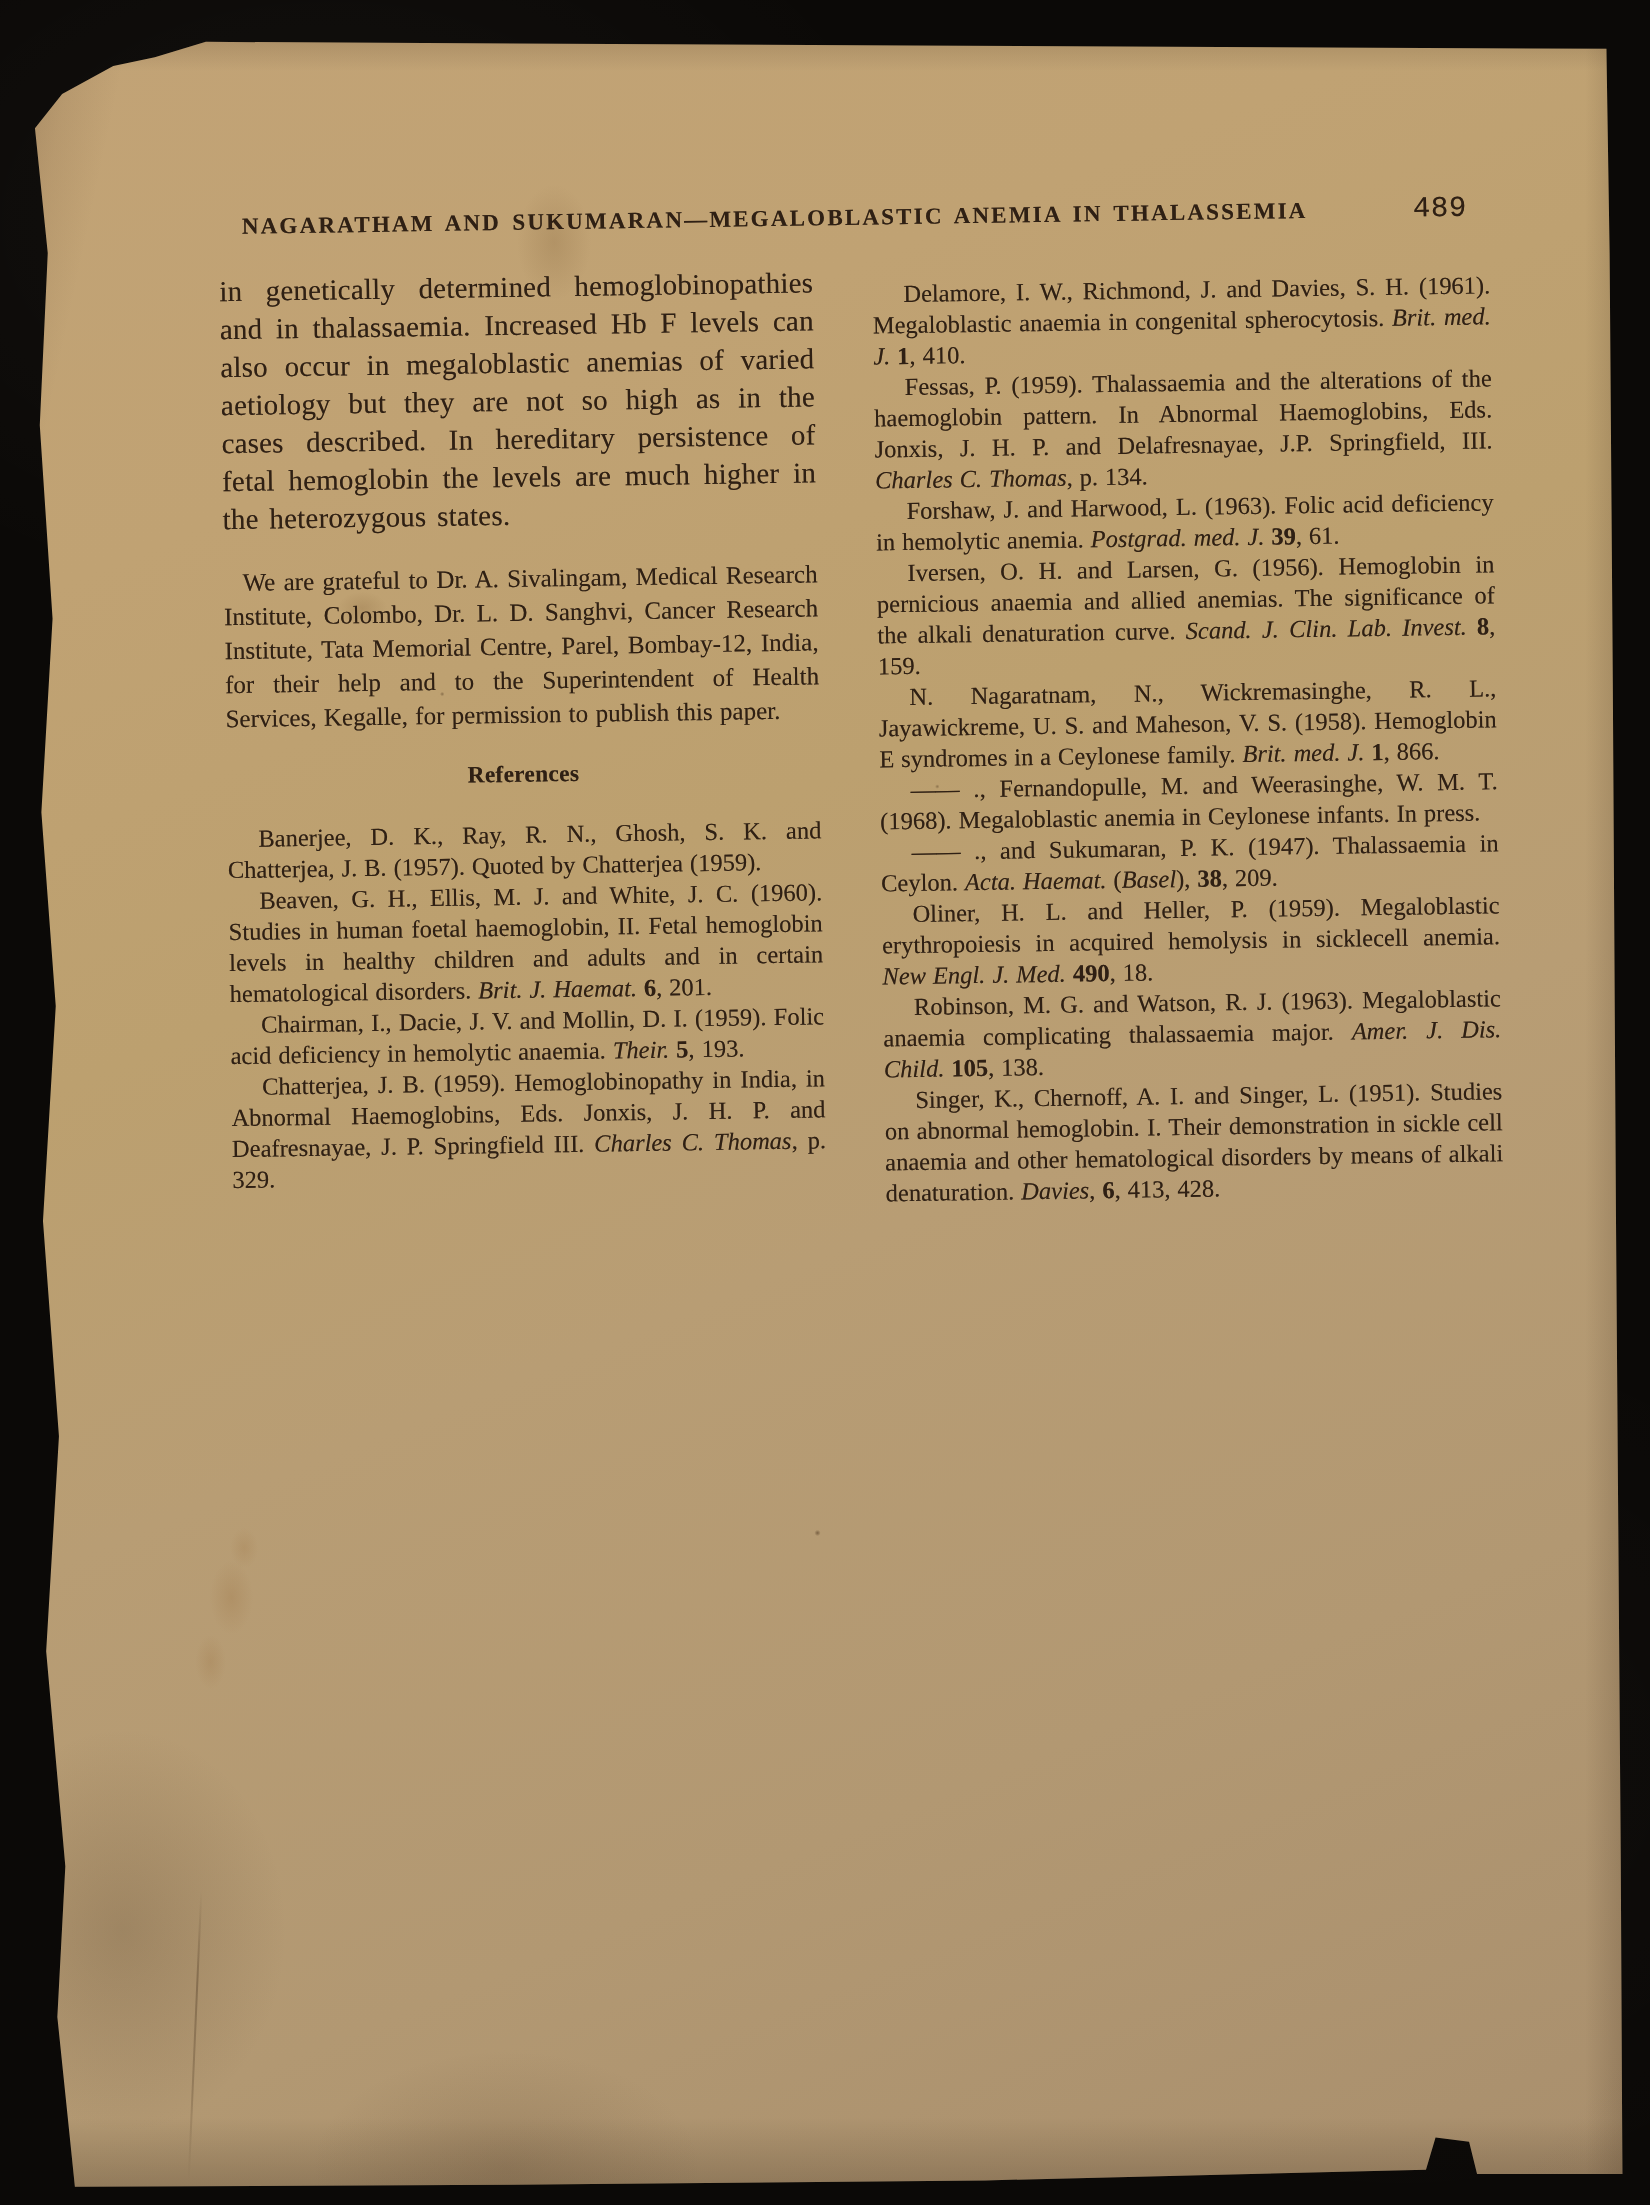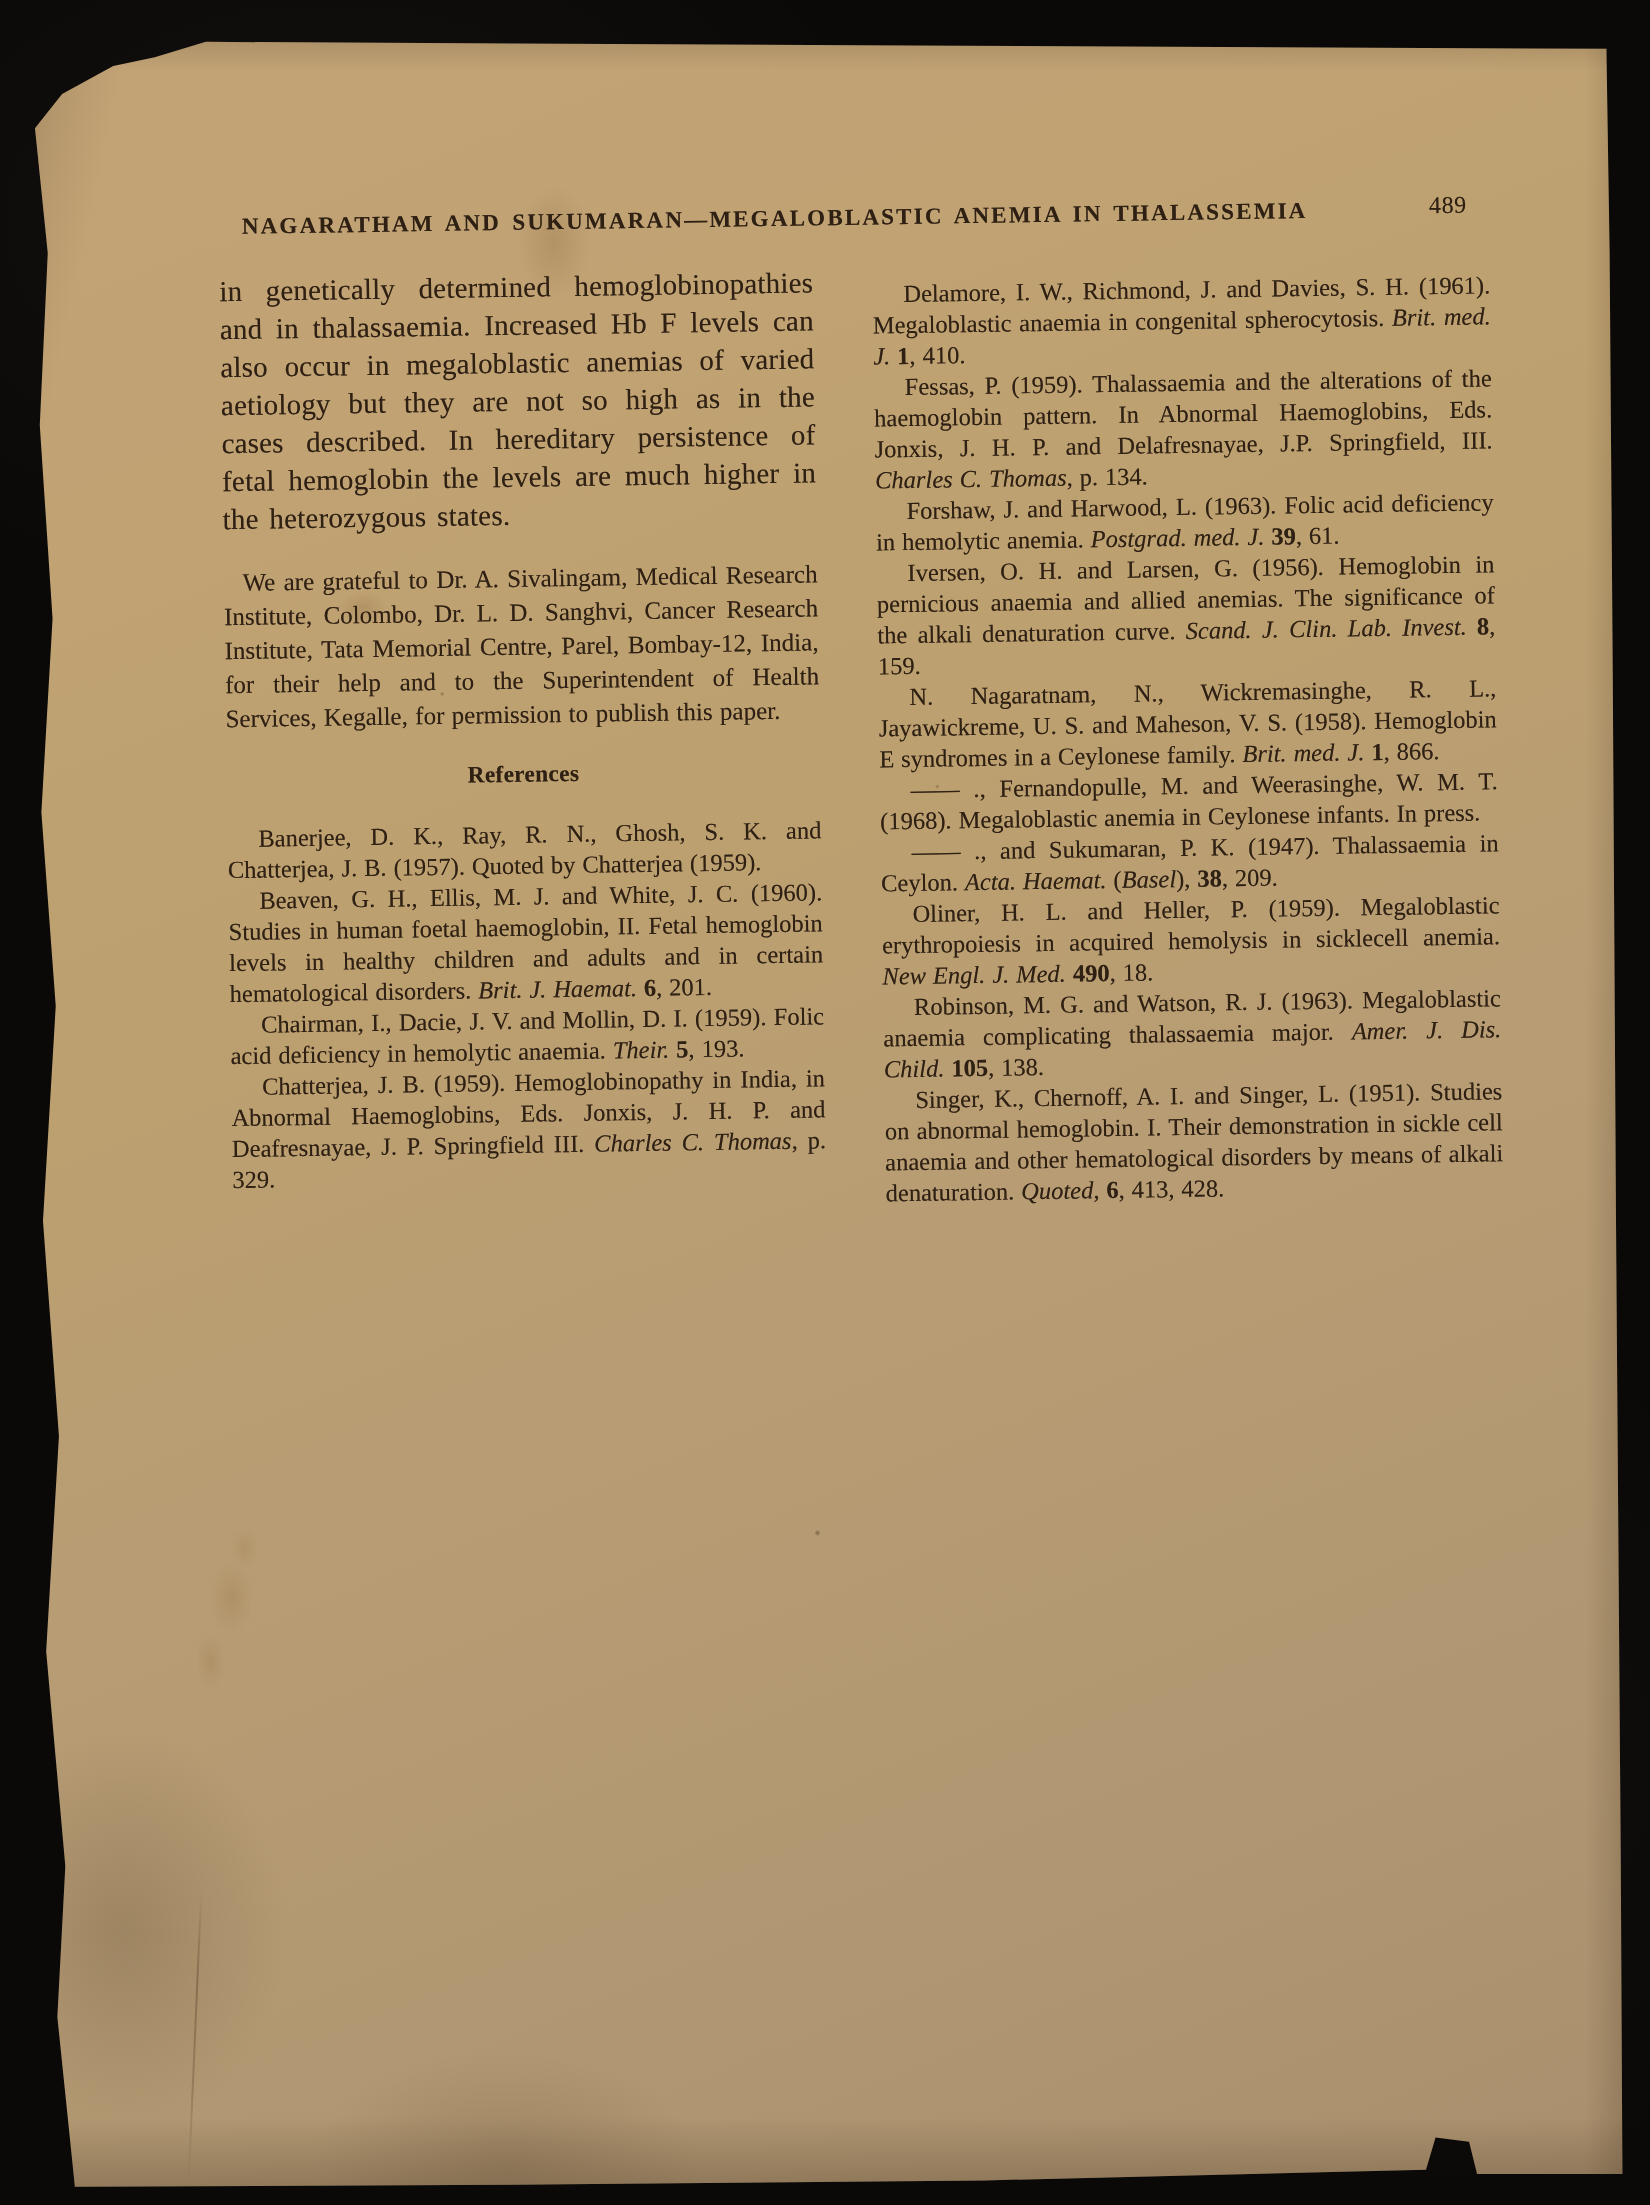--- a/index.html
+++ b/index.html
@@ -51,21 +51,21 @@
   .content{
     position:absolute;inset:0;color:#2f2014;
     transform:rotate(-0.85deg);transform-origin:211px 1113px;
     text-shadow:0 0 0.6px rgba(47,32,20,.5);
   }
   .header{position:absolute;left:205px;top:176px;width:1252px;height:39px;}
   .running-title{
     position:absolute;left:0;right:139px;text-align:center;
     font-weight:bold;font-size:23px;letter-spacing:2.2px;word-spacing:3.3px;white-space:nowrap;
   }
-  .page-number{position:absolute;right:3.3px;top:-4.5px;font-size:24px;letter-spacing:0.6px;}
+  .page-number{position:absolute;right:3.3px;top:-4.5px;font-size:29px;letter-spacing:0.6px;font-family:Liberation Mono, monospace;}
   .col{position:absolute;text-align:justify;}
   .col-left{left:205px;top:234px;width:594px;}
   .col-right{left:858px;top:250px;width:618px;}
   .bodytext{
     margin:0 0 28px 0;font-size:29px;line-height:38px;letter-spacing:0.2px;word-spacing:3.3px;
   }
   .ack{margin:0;font-size:25px;line-height:34px;text-indent:19px;word-spacing:1.1px;}
   .refhead{margin:29px 0 31px 0;text-align:center;font-size:23.4px;font-weight:bold;letter-spacing:0.3px;}
   .ref{margin:0;font-size:24.5px;line-height:31px;text-indent:31px;word-spacing:0.8px;}
   .it{font-style:italic;}
@@ -100,19 +100,19 @@
       <div>
           <p class="ref"><span>Delamore, I. W., Richmond, J. and Davies, S. H. (1961).  Megaloblastic anaemia in congenital spherocytosis.  </span><span class="it">Brit. med. J.</span><span>  </span><span class="bd">1</span><span>, 410.</span></p>
           <p class="ref"><span>Fessas, P. (1959).  Thalassaemia and the alterations of the haemoglobin pattern.  In Abnormal Haemoglobins, Eds. Jonxis, J. H. P. and Delafresnayae, J.P. Springfield, III.  </span><span class="it">Charles C. Thomas</span><span>, p. 134.</span></p>
           <p class="ref"><span>Forshaw, J. and Harwood, L. (1963).  Folic acid deficiency in  hemolytic  anemia.  </span><span class="it">Postgrad. med. J.</span><span>  </span><span class="bd">39</span><span>, 61.</span></p>
           <p class="ref"><span>Iversen, O. H. and Larsen, G.  (1956).  Hemoglobin in pernicious anaemia and allied  anemias.  The significance of the alkali denaturation curve.  </span><span class="it">Scand. J. Clin. Lab. Invest.</span><span>  </span><span class="bd">8</span><span>,  159.</span></p>
           <p class="ref"><span>N. Nagaratnam, N., Wickremasinghe, R. L., Jayawickreme, U. S. and Maheson, V. S. (1958).  Hemoglobin E  syndromes in a  Ceylonese  family.  </span><span class="it">Brit. med. J.</span><span>  </span><span class="bd">1</span><span>, 866.</span></p>
           <p class="ref"><span>—— ., Fernandopulle, M. and Weerasinghe, W. M. T. (1968).  Megaloblastic  anemia  in Ceylonese infants.   In press.</span></p>
           <p class="ref"><span>—— ., and Sukumaran, P. K. (1947).  Thalassaemia  in  Ceylon.  </span><span class="it">Acta.  Haemat.</span><span>  (</span><span class="it">Basel</span><span>),  </span><span class="bd">38</span><span>,  209.</span></p>
           <p class="ref"><span>Oliner, H. L. and Heller, P. (1959).  Megaloblastic erythropoiesis in acquired  hemolysis in sicklecell anemia.  </span><span class="it">New Engl. J. Med.</span><span>  </span><span class="bd">490</span><span>, 18.</span></p>
           <p class="ref"><span>Robinson, M. G. and Watson, R. J.  (1963).  Megaloblastic anaemia complicating thalassaemia major.  </span><span class="it">Amer. J. Dis. Child.</span><span>  </span><span class="bd">105</span><span>, 138.</span></p>
-          <p class="ref"><span>Singer, K., Chernoff, A. I. and Singer, L. (1951).  Studies on  abnormal  hemoglobin.   I.  Their demonstration in sickle cell anaemia and other hematological  disorders  by   means  of  alkali denaturation.  </span><span class="it">Quoted</span><span>, </span><span class="bd">6</span><span>, 413, 428.</span></p>
+          <p class="ref"><span>Singer, K., Chernoff, A. I. and Singer, L. (1951).  Studies on  abnormal  hemoglobin.   I.  Their demonstration in sickle cell anaemia and other hematological  disorders  by   means  of  alkali denaturation.  </span><span class="it">Davies</span><span>, </span><span class="bd">6</span><span>, 413, 428.</span></p>
         </div>
     </div>
 
   </div>
 </div>
 
 
 </body></html>

